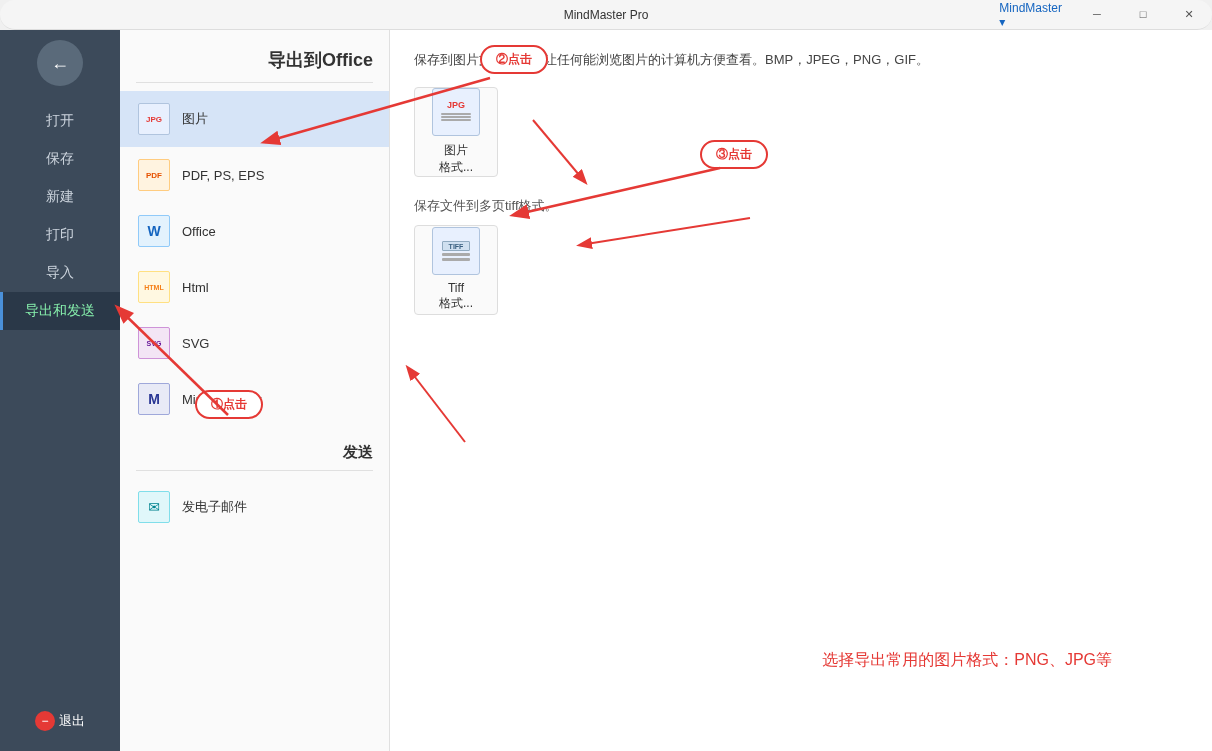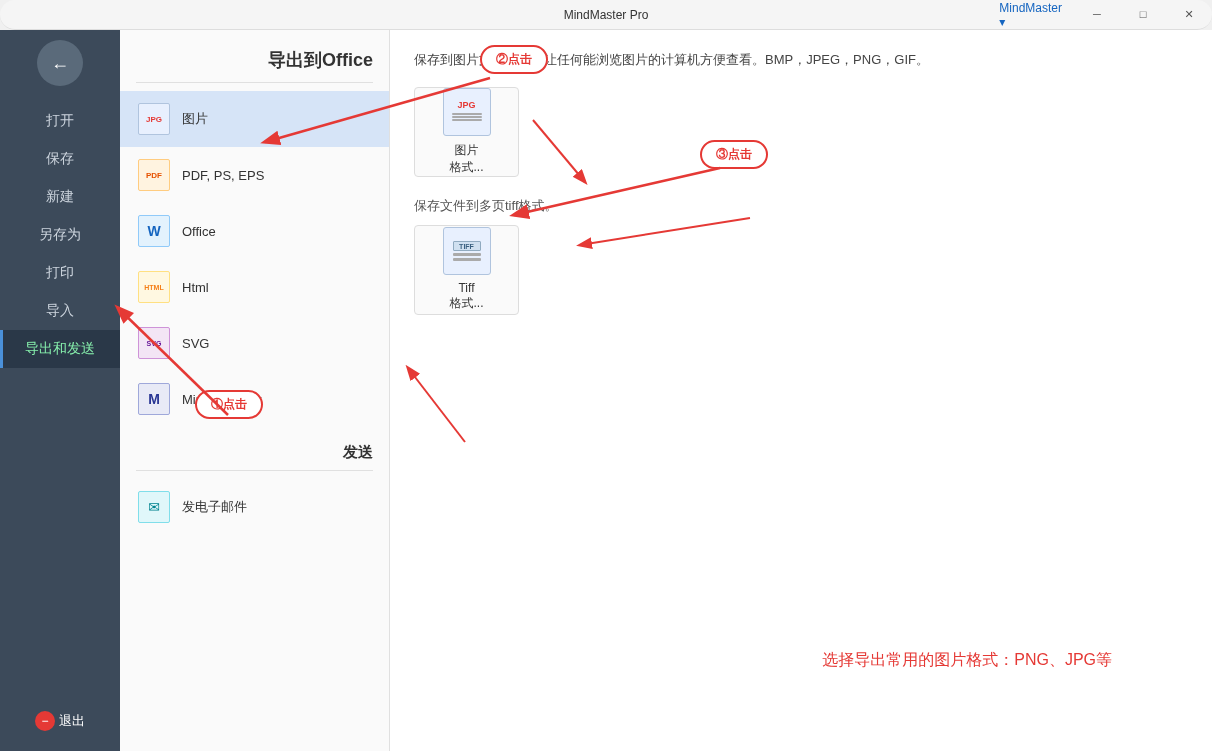--- a/index.html
+++ b/index.html
@@ -257,21 +257,21 @@
       margin-bottom: 16px;
       line-height: 1.6;
     }
     .format-grid {
       display: flex;
       flex-wrap: wrap;
       gap: 10px;
       margin-bottom: 20px;
     }
     .format-item {
-      width: 105px;
+      width: 84px;
       height: 90px;
       border: 1px solid #ddd;
       border-radius: 4px;
       display: flex;
       flex-direction: column;
       align-items: center;
       justify-content: center;
       cursor: pointer;
       background: #fafafa;
       position: relative;
@@ -376,23 +376,20 @@
     <div class="sidebar-item">
       <span>打开</span>
     </div>
     <div class="sidebar-item">
       <span>保存</span>
     </div>
     <div class="sidebar-item">
       <span>新建</span>
     </div>
     <div class="sidebar-item">
-      <span>另存为</span>
-    </div>
-    <div class="sidebar-item">
       <span>打印</span>
     </div>
     <div class="sidebar-item">
       <span>导入</span>
     </div>
     <div class="sidebar-item active">
       <span>导出和发送</span>
     </div>
     <div class="sidebar-exit">
       <span class="exit-icon">−</span>

